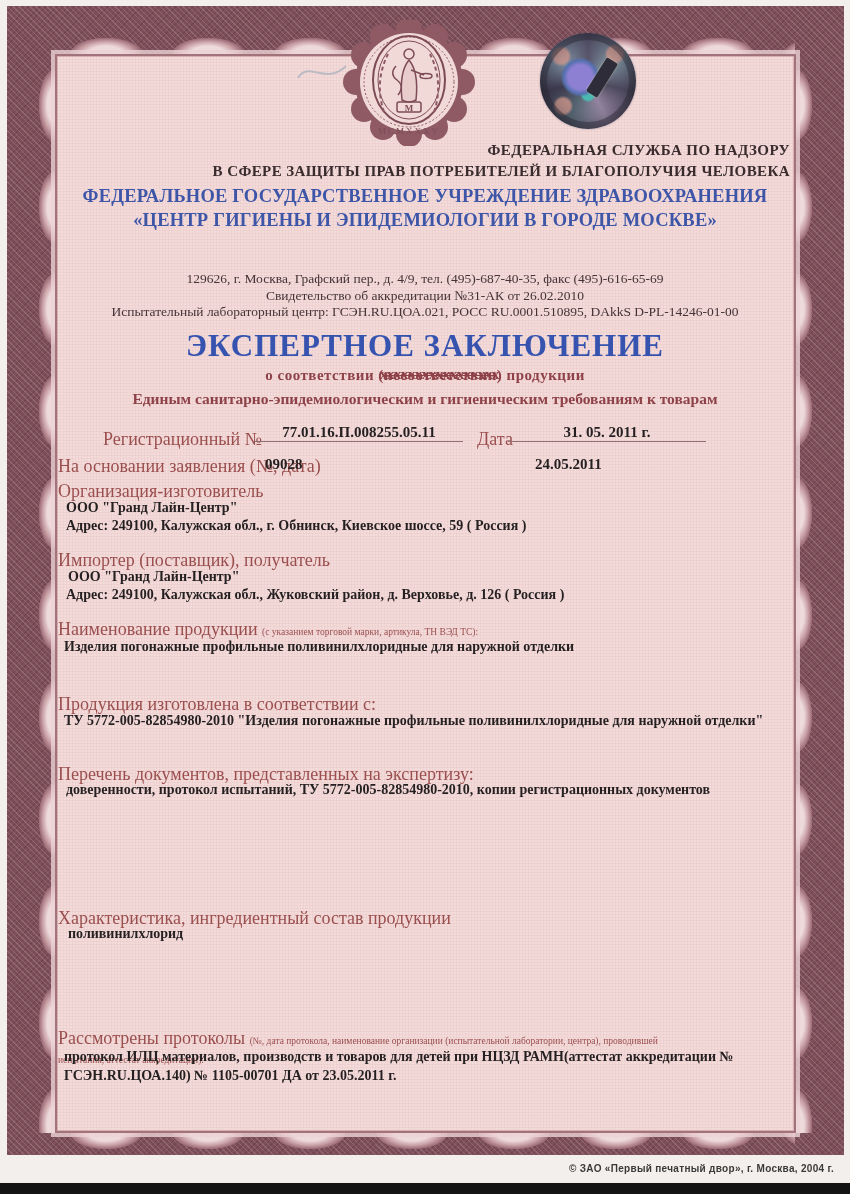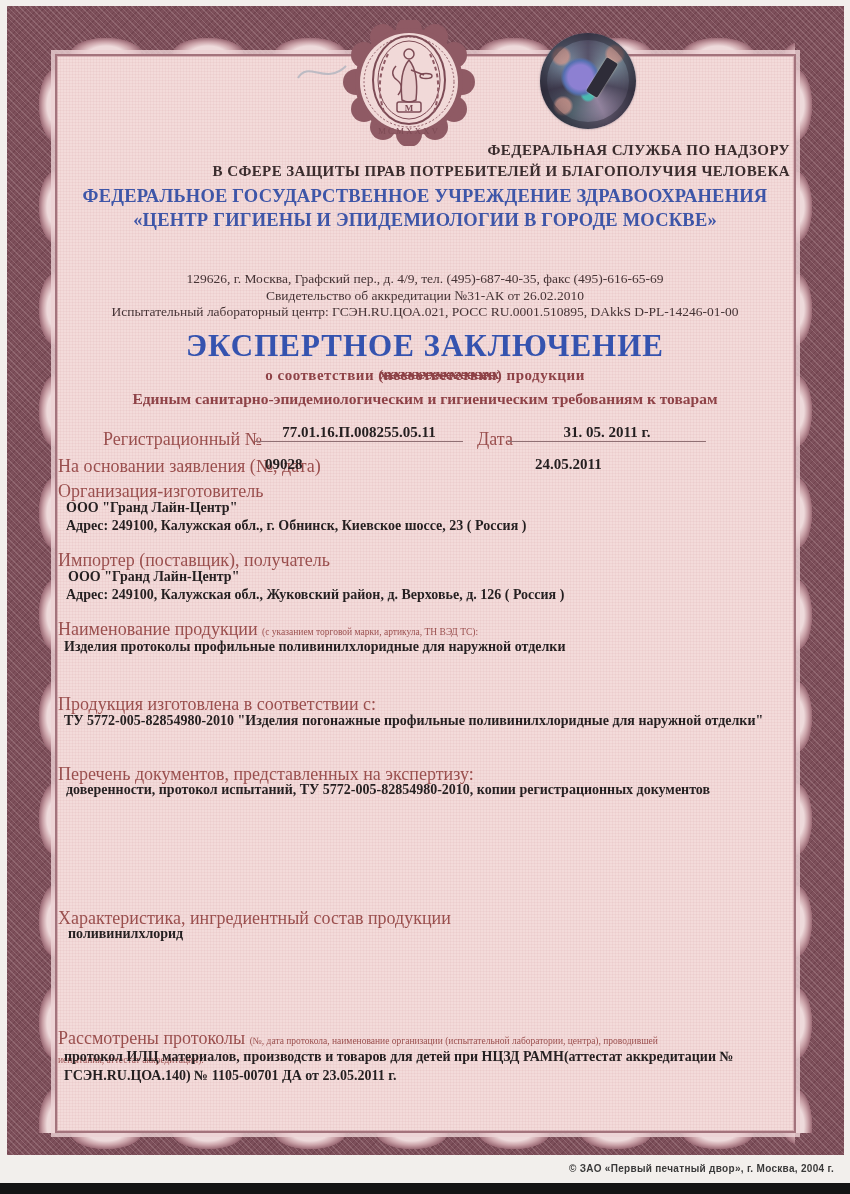--- a/index.html
+++ b/index.html
@@ -137,28 +137,28 @@
     <div class="abs label" style="left:103px;top:429px">Регистрационный №</div>
     <div class="abs value fill" style="left:255px;top:424px;width:208px;font-size:15px">77.01.16.П.008255.05.11</div>
     <div class="abs label" style="left:477px;top:429px">Дата</div>
     <div class="abs value fill" style="left:508px;top:424px;width:198px;font-size:15px">31. 05. 2011 г.</div>
     <div class="abs label" style="left:58px;top:456px">На основании заявления (№, дата)</div>
     <div class="abs value" style="left:265px;top:456px;font-size:15px">09028</div>
     <div class="abs value" style="left:535px;top:456px;font-size:15px">24.05.2011</div>
 
     <div class="abs label" style="left:58px;top:481px">Организация-изготовитель</div>
     <div class="abs value" style="left:66px;top:500px">ООО "Гранд Лайн-Центр"</div>
-    <div class="abs value" style="left:66px;top:518px">Адрес: 249100, Калужская обл., г. Обнинск, Киевское шоссе, 23 ( Россия )</div>
+    <div class="abs value" style="left:66px;top:518px">Адрес: 249100, Калужская обл., г. Обнинск, Киевское шоссе, 59 ( Россия )</div>
 
     <div class="abs label" style="left:58px;top:550px">Импортер (поставщик), получатель</div>
     <div class="abs value" style="left:68px;top:569px">ООО "Гранд Лайн-Центр"</div>
     <div class="abs value" style="left:66px;top:587px">Адрес: 249100, Калужская обл., Жуковский район, д. Верховье, д. 126 ( Россия )</div>
 
     <div class="abs" style="left:58px;top:619px;width:740px"><span class="label">Наименование продукции </span><span class="note">(с указанием торговой марки, артикула, ТН ВЭД ТС):</span></div>
-    <div class="abs value" style="left:64px;top:639px">Изделия протоколы профильные поливинилхлоридные для наружной отделки</div>
+    <div class="abs value" style="left:64px;top:639px">Изделия погонажные профильные поливинилхлоридные для наружной отделки</div>
 
     <div class="abs label" style="left:58px;top:694px">Продукция изготовлена в соответствии с:</div>
     <div class="abs value" style="left:64px;top:713px">ТУ 5772-005-82854980-2010 "Изделия погонажные профильные поливинилхлоридные для наружной отделки"</div>
 
     <div class="abs label" style="left:58px;top:764px">Перечень документов, представленных на экспертизу:</div>
     <div class="abs value" style="left:66px;top:782px">доверенности, протокол испытаний, ТУ 5772-005-82854980-2010, копии регистрационных документов</div>
 
     <div class="abs label" style="left:58px;top:908px">Характеристика, ингредиентный состав продукции</div>
     <div class="abs value" style="left:68px;top:926px">поливинилхлорид</div>
 

